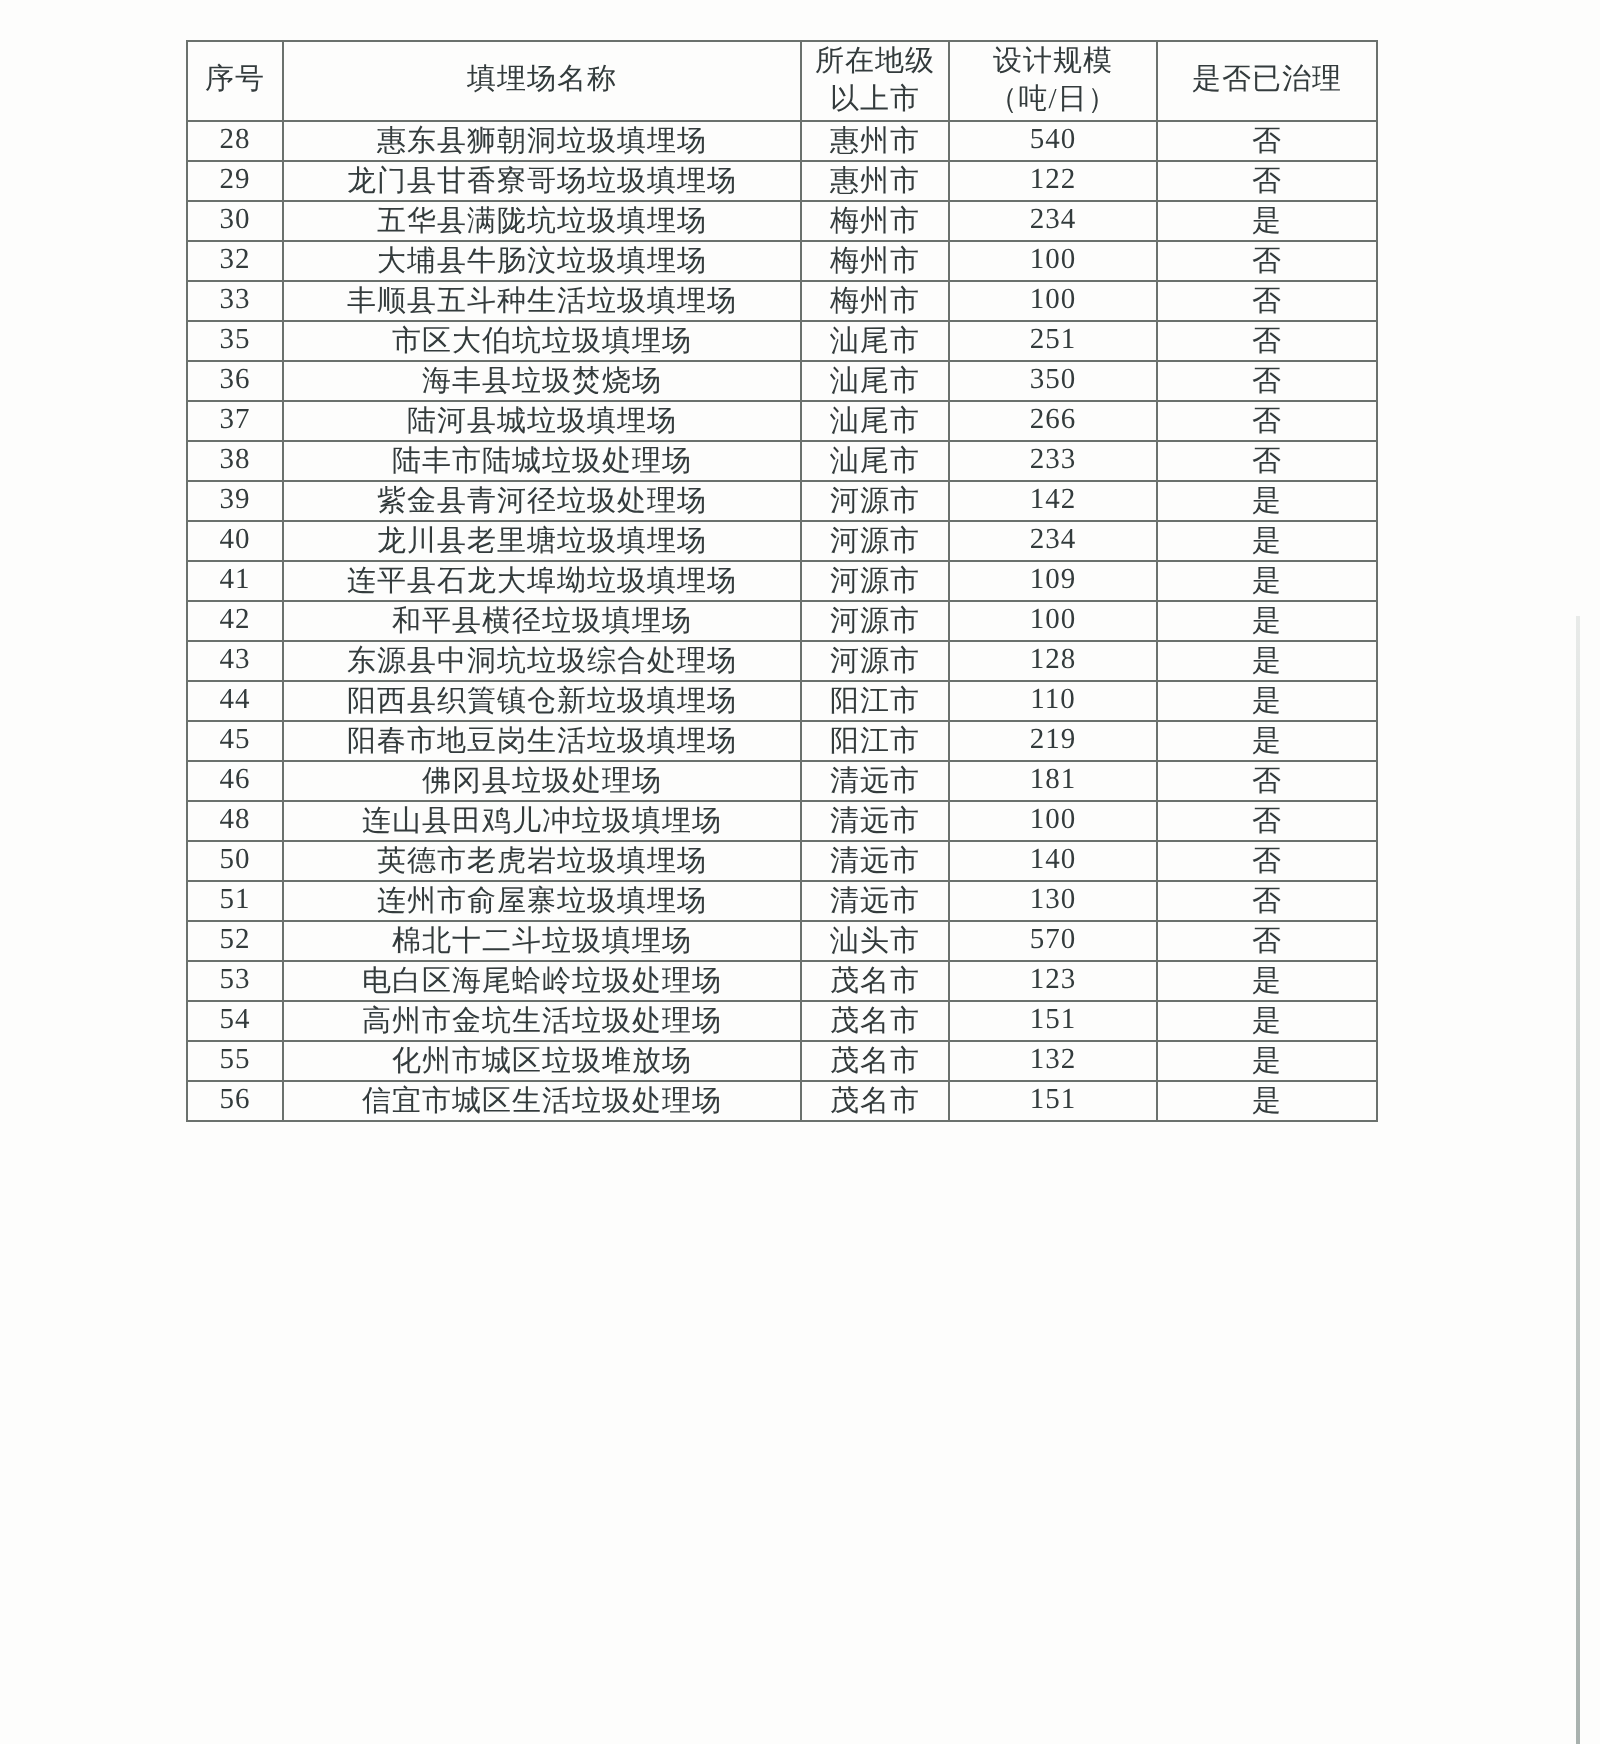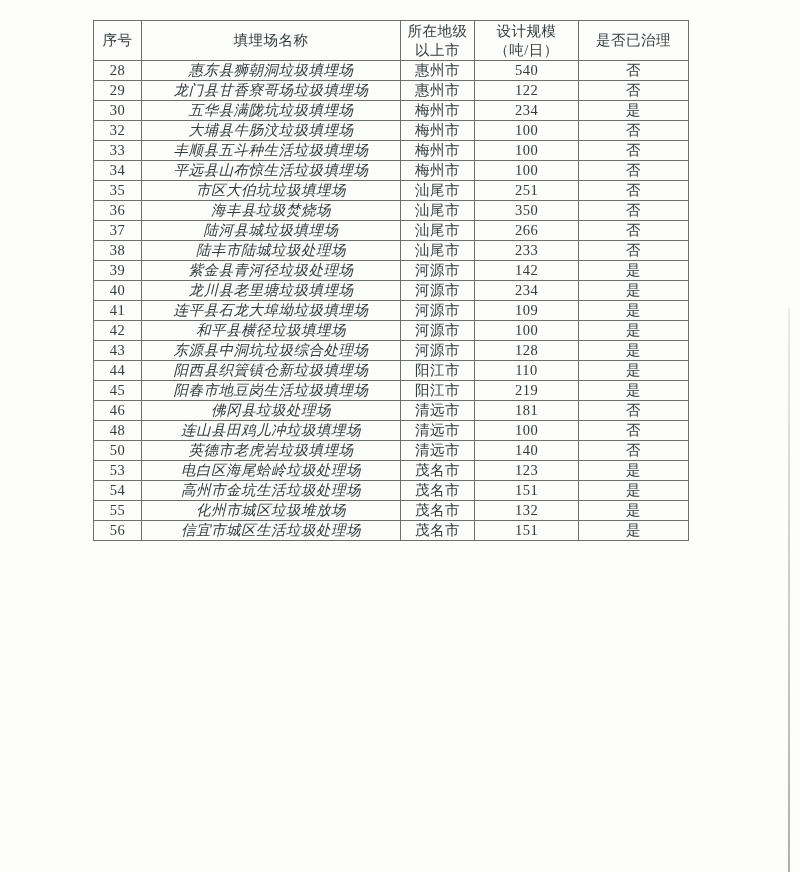--- a/index.html
+++ b/index.html
@@ -45,21 +45,20 @@
   table.landfill tbody tr {
     height: 19px;
   }
   table.landfill th {
     line-height: 1.25;
   }
   td.name-cell {
     text-align: left;
     padding-left: 11px;
     letter-spacing: 1px;
-    font-style: italic;
   }
   td.capacity-cell,
   td.no-cell {
     font-size: 15px;
     letter-spacing: 0;
   }
   
   .scan-edge-line {
     position: absolute;
     left: 788px;
@@ -133,27 +132,20 @@
           <td class="treated-cell">否</td>
         </tr>
         <tr>
           <td class="no-cell">33</td>
           <td class="name-cell">丰顺县五斗种生活垃圾填埋场</td>
           <td class="city-cell">梅州市</td>
           <td class="capacity-cell">100</td>
           <td class="treated-cell">否</td>
         </tr>
         <tr>
-          <td class="no-cell">34</td>
-          <td class="name-cell">平远县山布惊生活垃圾填埋场</td>
-          <td class="city-cell">梅州市</td>
-          <td class="capacity-cell">100</td>
-          <td class="treated-cell">否</td>
-        </tr>
-        <tr>
           <td class="no-cell">35</td>
           <td class="name-cell">市区大伯坑垃圾填埋场</td>
           <td class="city-cell">汕尾市</td>
           <td class="capacity-cell">251</td>
           <td class="treated-cell">否</td>
         </tr>
         <tr>
           <td class="no-cell">36</td>
           <td class="name-cell">海丰县垃圾焚烧场</td>
           <td class="city-cell">汕尾市</td>
@@ -235,20 +227,34 @@
           <td class="name-cell">连山县田鸡儿冲垃圾填埋场</td>
           <td class="city-cell">清远市</td>
           <td class="capacity-cell">100</td>
           <td class="treated-cell">否</td>
         </tr>
         <tr>
           <td class="no-cell">50</td>
           <td class="name-cell">英德市老虎岩垃圾填埋场</td>
           <td class="city-cell">清远市</td>
           <td class="capacity-cell">140</td>
+          <td class="treated-cell">否</td>
+        </tr>
+        <tr>
+          <td class="no-cell">51</td>
+          <td class="name-cell">连州市俞屋寨垃圾填埋场</td>
+          <td class="city-cell">清远市</td>
+          <td class="capacity-cell">130</td>
+          <td class="treated-cell">否</td>
+        </tr>
+        <tr>
+          <td class="no-cell">52</td>
+          <td class="name-cell">棉北十二斗垃圾填埋场</td>
+          <td class="city-cell">汕头市</td>
+          <td class="capacity-cell">570</td>
           <td class="treated-cell">否</td>
         </tr>
         <tr>
           <td class="no-cell">53</td>
           <td class="name-cell">电白区海尾蛤岭垃圾处理场</td>
           <td class="city-cell">茂名市</td>
           <td class="capacity-cell">123</td>
           <td class="treated-cell">是</td>
         </tr>
         <tr>

